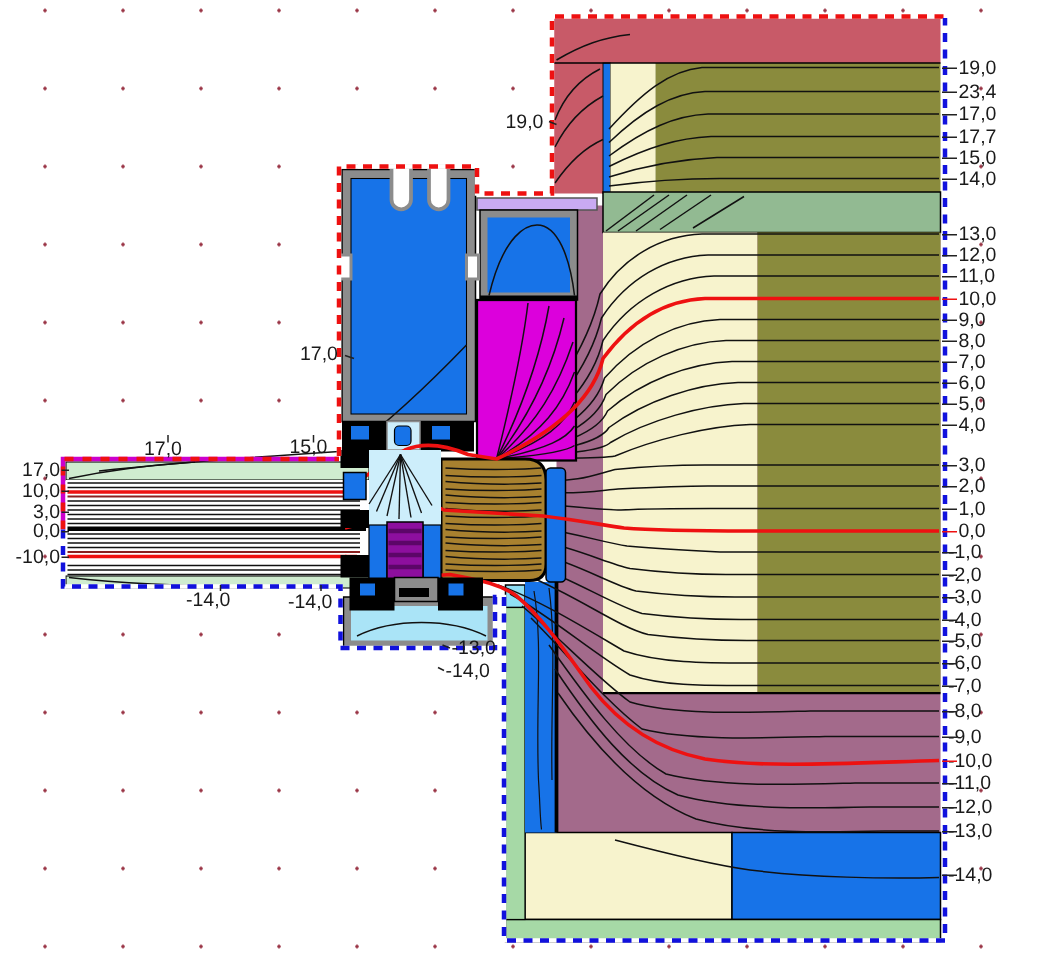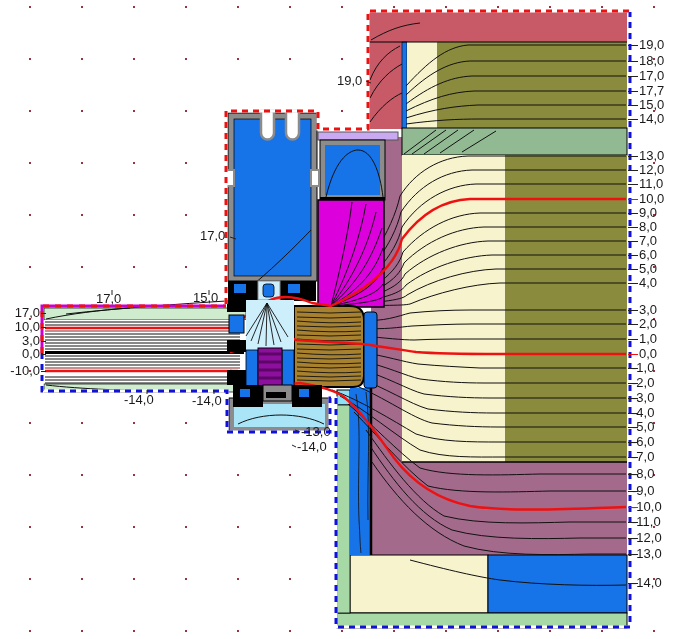--- a/index.html
+++ b/index.html
@@ -259,21 +259,21 @@
     <line x1="147" y1="390" x2="147" y2="394"></line>
     <line x1="214" y1="390" x2="214" y2="394"></line>
     <line x1="295" y1="430" x2="300" y2="432"></line>
     <line x1="292" y1="445" x2="296" y2="447"></line>
   </g>
 </svg>
 
 <div id="labels-layer">
       <div class="lbl lbl-r" style="left: 639px; top: 45px;">19,0</div>
       <div class="tick" style="left: 628px; top: 45px; width: 10px; background: rgb(34, 34, 34);"></div>
-      <div class="lbl lbl-r" style="left: 639px; top: 61px;">18,0</div>
+      <div class="lbl lbl-r" style="left: 639px; top: 61px;">23,4</div>
       <div class="tick" style="left: 628px; top: 61px; width: 10px; background: rgb(34, 34, 34);"></div>
       <div class="lbl lbl-r" style="left: 639px; top: 76px;">17,0</div>
       <div class="tick" style="left: 628px; top: 76px; width: 10px; background: rgb(34, 34, 34);"></div>
       <div class="lbl lbl-r" style="left: 639px; top: 91px;">17,7</div>
       <div class="tick" style="left: 628px; top: 91px; width: 10px; background: rgb(34, 34, 34);"></div>
       <div class="lbl lbl-r" style="left: 639px; top: 105px;">15,0</div>
       <div class="tick" style="left: 628px; top: 105px; width: 10px; background: rgb(34, 34, 34);"></div>
       <div class="lbl lbl-r" style="left: 639px; top: 119px;">14,0</div>
       <div class="tick" style="left: 628px; top: 119px; width: 10px; background: rgb(34, 34, 34);"></div>
       <div class="lbl lbl-r" style="left: 639px; top: 156px;">13,0</div>

